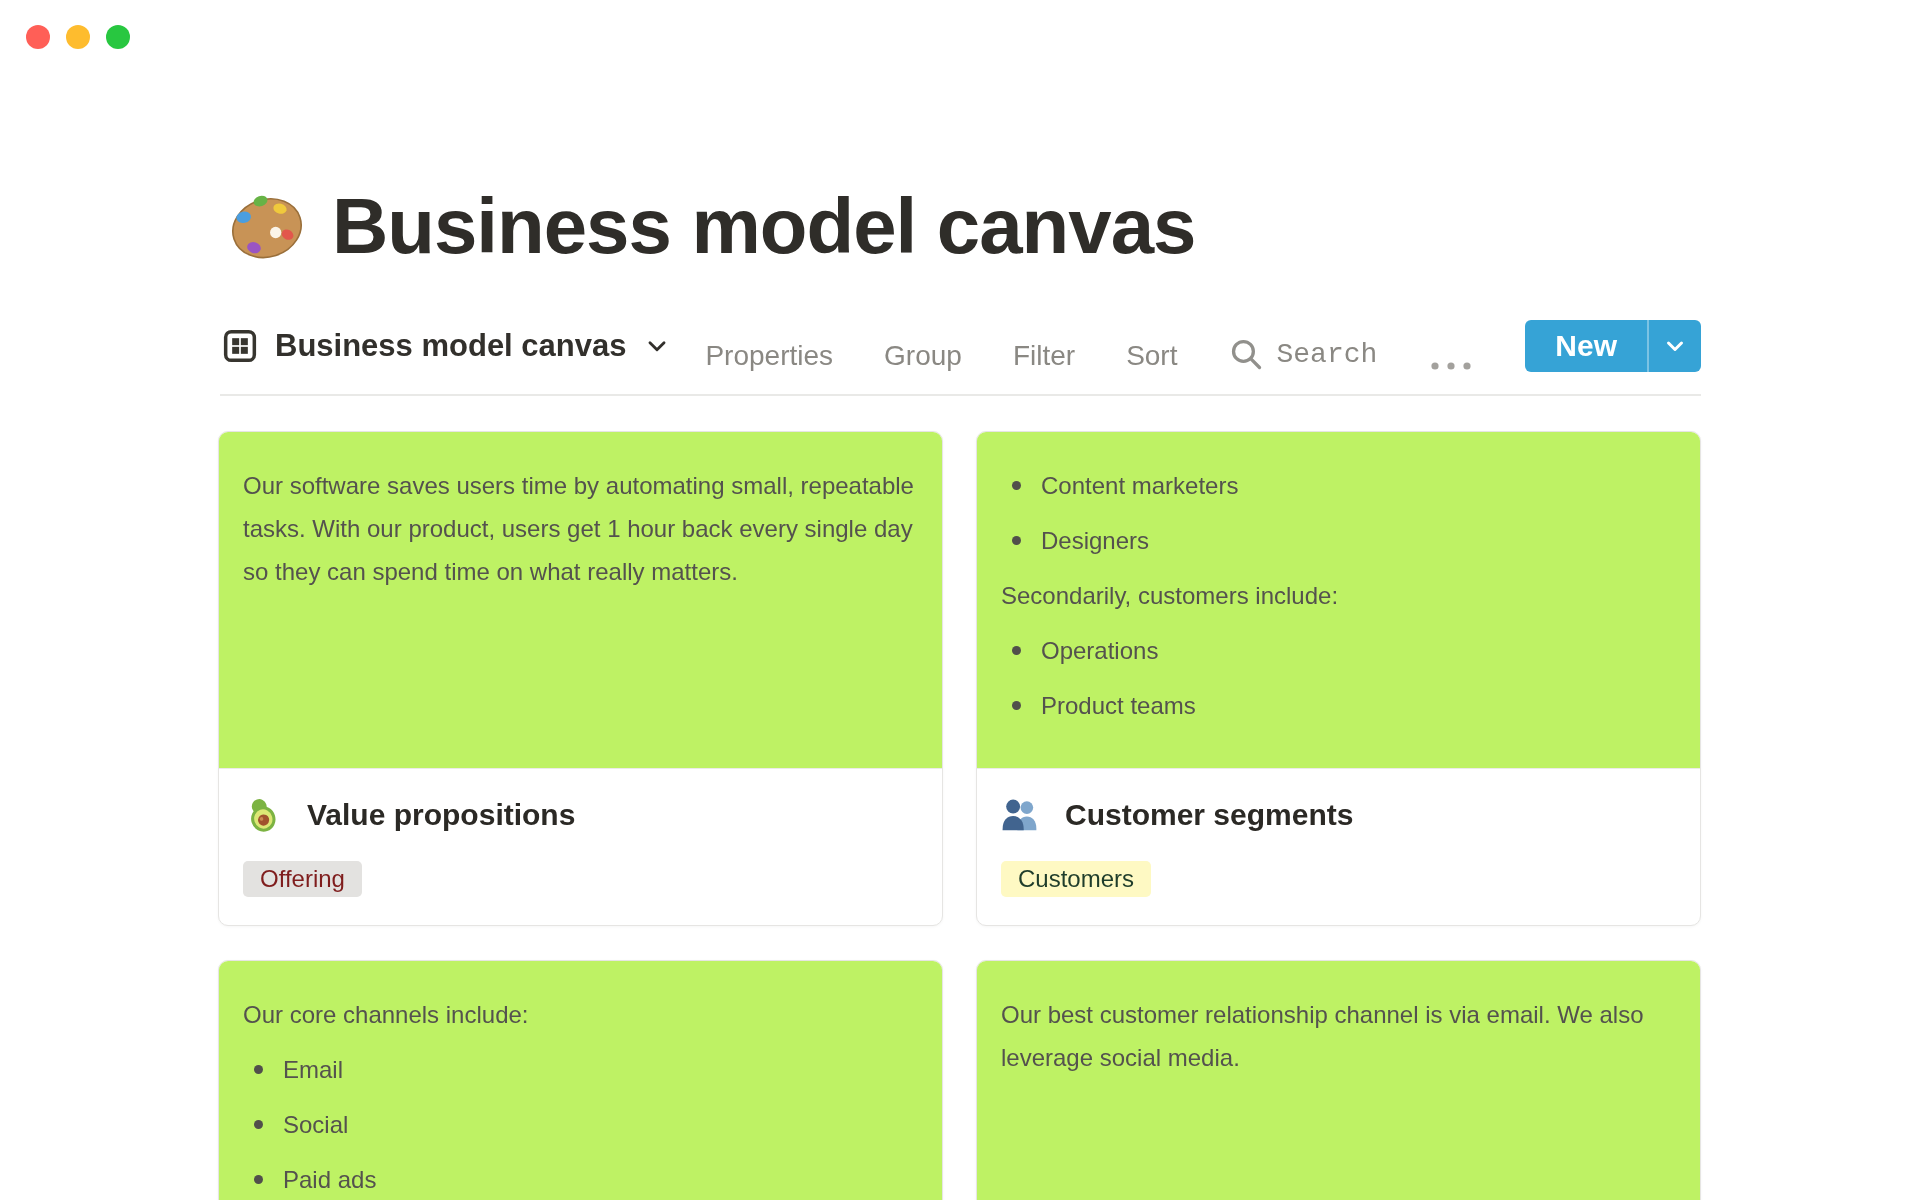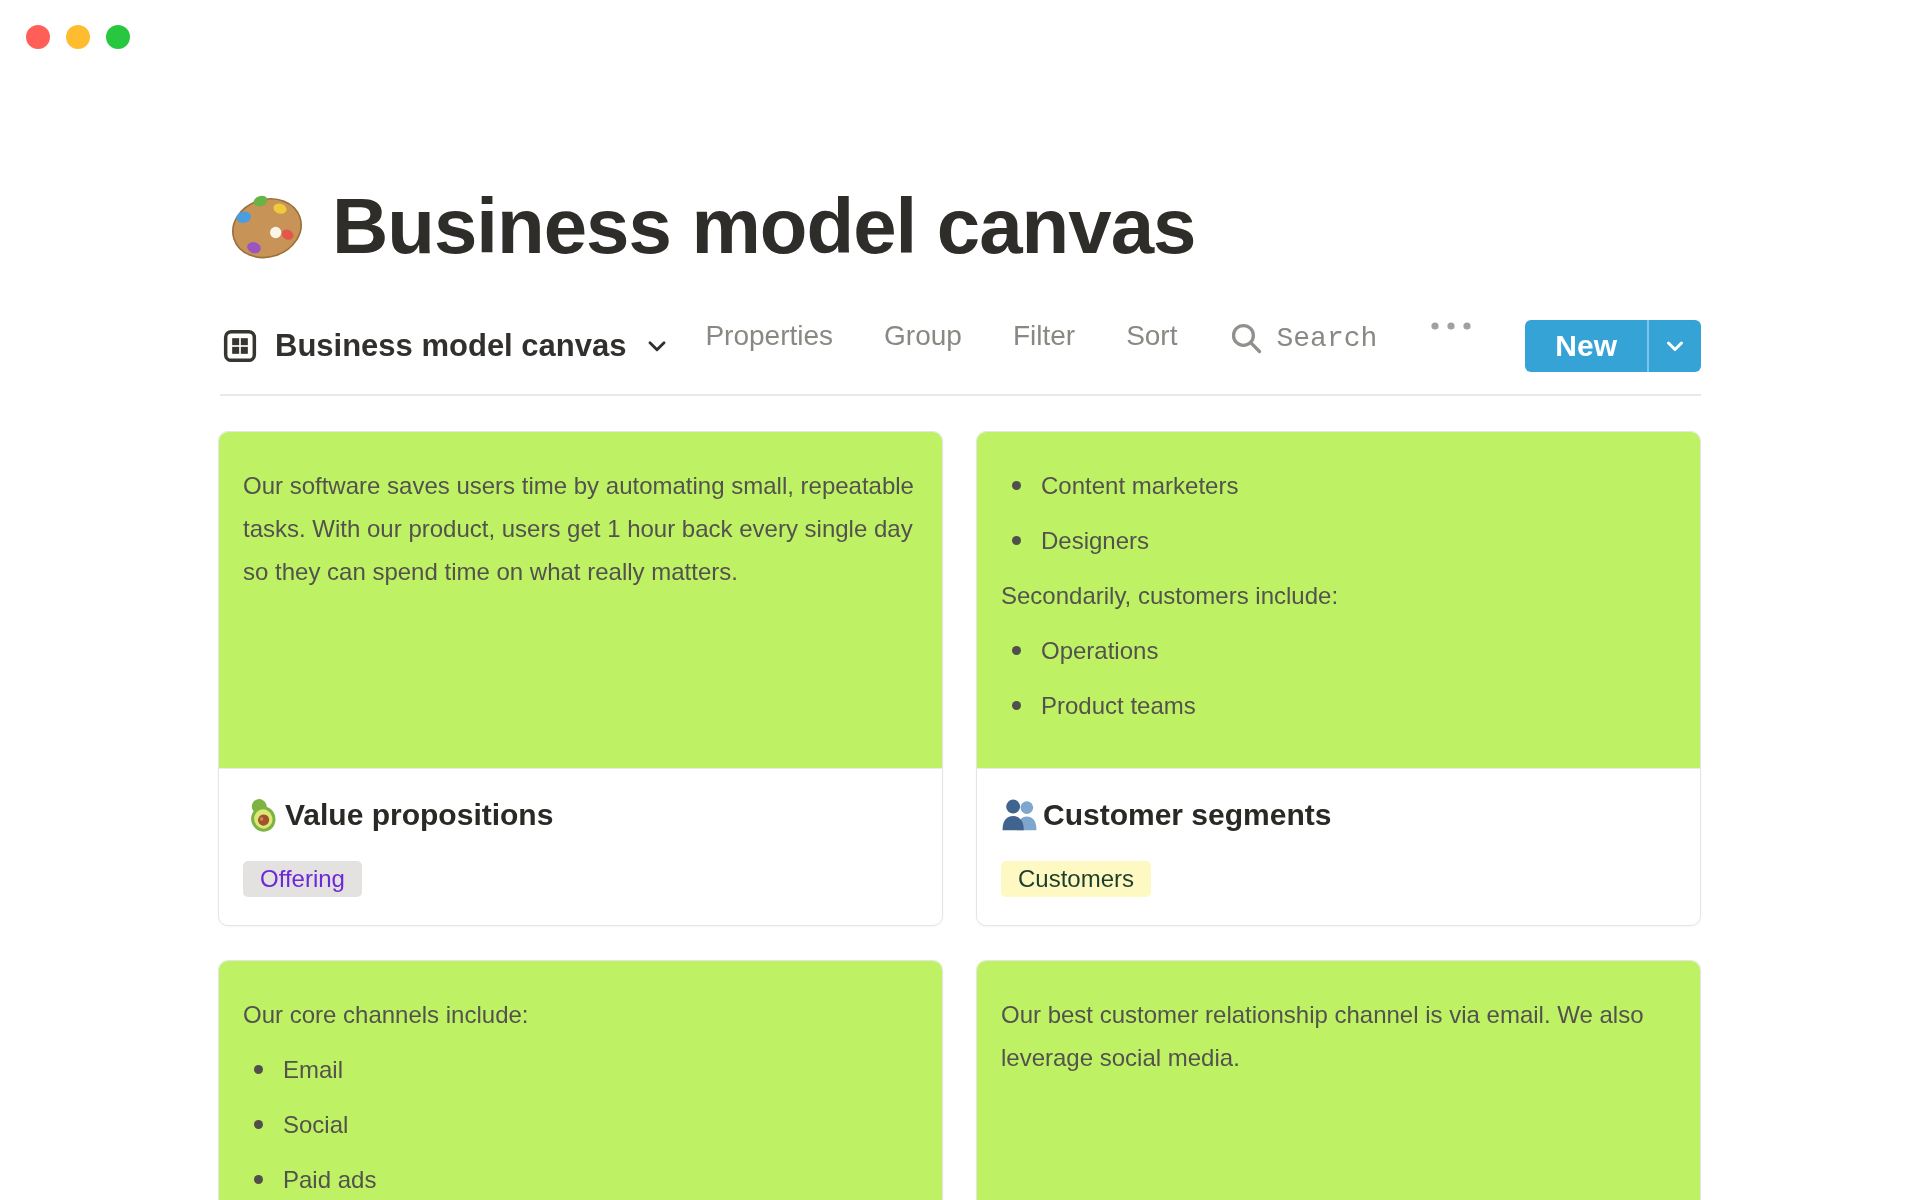--- a/index.html
+++ b/index.html
@@ -17,21 +17,21 @@
   .page-header{position:absolute;left:228px;top:182px;height:88px;display:flex;align-items:center;gap:26px;}
   .page-emoji{width:78px;height:78px;flex:0 0 auto;}
   .page-title{font-size:78px;font-weight:bold;color:#2F2D29;letter-spacing:-1px;white-space:nowrap;}
 
   
   .toolbar{position:absolute;left:220px;top:320px;width:1481px;height:52px;display:flex;align-items:center;justify-content:space-between;}
   .tb-left{display:flex;align-items:center;gap:15px;}
   .view-icon{width:40px;height:40px;display:block;}
   .view-name{font-size:31px;font-weight:bold;color:#32302C;white-space:nowrap;}
   .view-chev{width:26px;height:26px;margin-left:2px;display:block;}
-  .tb-right{display:flex;align-items:flex-start;gap:51px;}
+  .tb-right{display:flex;align-items:flex-end;gap:51px;}
   .menu-item{font-size:28px;color:#8A8883;white-space:nowrap;cursor:default;}
   .search-group{display:flex;align-items:center;gap:12px;font-family:Liberation Mono, monospace;}
   .search-ico{width:36px;height:36px;display:block;}
   .dots-ico{width:46px;height:12px;display:block;}
   .new-btn{display:flex;align-items:stretch;height:52px;border-radius:6px;overflow:hidden;background:#36A3D6;}
   .new-main{display:flex;align-items:center;padding:0 30px;font-size:30px;font-weight:bold;color:#ffffff;}
   .new-sep{width:2px;background:rgba(255,255,255,0.35);}
   .new-chev-wrap{display:flex;align-items:center;justify-content:center;width:52px;}
   .new-chev{width:24px;height:24px;display:block;}
 
@@ -41,21 +41,21 @@
   .grid{position:absolute;left:218px;top:431px;width:1483px;display:grid;grid-template-columns:725px 725px;column-gap:33px;row-gap:34px;}
   .card{width:725px;background:#ffffff;border:1px solid #E6E5E3;border-radius:10px;overflow:hidden;box-sizing:border-box;box-shadow:0 1px 3px rgba(15,15,15,0.04);}
   .card.top{height:495px;}
   .card.bottom{height:530px;}
   .preview{background:#bef264;border-bottom:1px solid #ECEBE9;height:337px;box-sizing:border-box;padding:32px 22px 8px 24px;overflow:hidden;}
   .card.bottom .preview{height:100%;border-bottom:none;}
   .pblock{font-size:24px;line-height:43px;color:#54524E;margin:0 0 12px 0;}
   .pblock.li{position:relative;padding-left:40px;}
   .pblock.li::before{content:"";position:absolute;left:11px;top:17px;width:9px;height:9px;border-radius:50%;background:#514F4B;}
   .cfooter{padding:26px 24px 0 24px;background:#fff;}
-  .title-row{display:flex;align-items:center;gap:4px;height:40px;}
+  .title-row{display:flex;align-items:center;gap:26px;height:40px;}
   .cicon{width:38px;height:38px;flex:0 0 auto;}
   .ctitle{font-size:30px;font-weight:bold;color:#2B2925;white-space:nowrap;}
   .tag{display:inline-block;margin-top:26px;font-size:24px;line-height:24px;padding:6px 17px;border-radius:5px;background:#E3E2E0;color:#32302C;white-space:nowrap;}
 </style>
 </head>
 <body>
 
 <div class="stage">
 
   <div class="traffic">
@@ -138,21 +138,21 @@
                 <ellipse cx="18" cy="22" rx="11.5" ry="12" fill="#7CB342"></ellipse>
                 <circle cx="18" cy="9.5" r="7" fill="#7CB342"></circle>
                 <ellipse cx="18" cy="22" rx="8.6" ry="9.2" fill="#DCE775"></ellipse>
                 <circle cx="18" cy="23" r="5.3" fill="#A0522D"></circle>
                 <circle cx="16.4" cy="21.4" r="1.7" fill="#C98850"></circle>
               </g>
             </svg>
           </span>
           <span class="ctitle">Value propositions</span>
         </div>
-        <span class="tag" style="background: rgb(227, 226, 224); color: #6d28d9;">Offering</span>
+        <span class="tag" style="background: rgb(227, 226, 224); color: #7f1d1d;">Offering</span>
       </div>
     </div>
 
     <div class="card top">
       <div class="preview">
         <div class="pblock li">Content marketers</div>
         <div class="pblock li">Designers</div>
         <div class="pblock">Secondarily, customers include:</div>
         <div class="pblock li">Operations</div>
         <div class="pblock li">Product teams</div>

